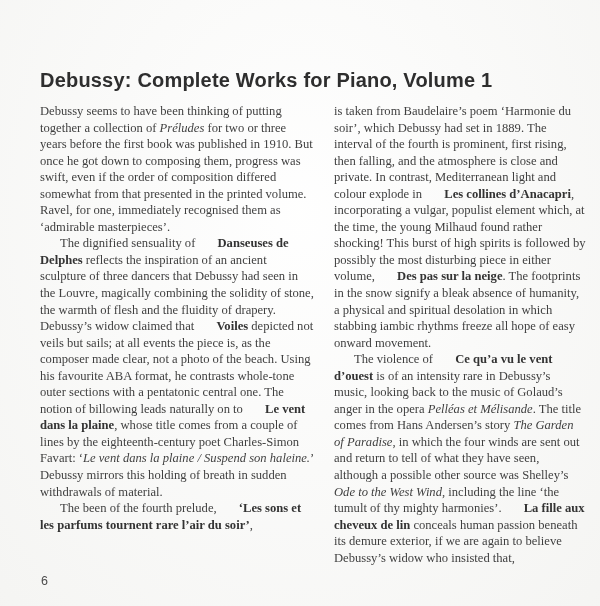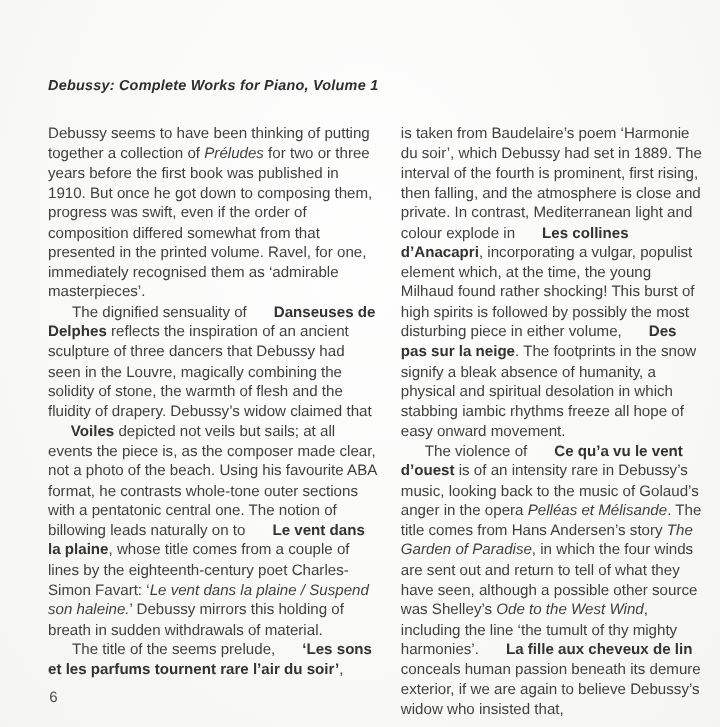--- a/index.html
+++ b/index.html
@@ -16,65 +16,64 @@
   }
   .page {
     position: absolute;
     inset: 0;
     background: radial-gradient(ellipse at 50% 35%, rgba(255,255,255,0.9) 0%, rgba(244,244,242,0.9) 100%);
   }
   .title {
     position: absolute;
     left: 40px;
     top: 56px;
-    font-size: 12px;
+    font-size: 20px;
     font-weight: bold;
     letter-spacing: 0.2px;
     color: var(--title, #2e2e2e);
     white-space: nowrap;
-    font-style: italic;
   }
   .columns {
     position: absolute;
     left: 40px;
     top: 103px;
     width: 546px;
     display: flex;
     gap: 20px;
   }
   .col {
     font-size: 12.6px;
     line-height: 16.55px;
     color: var(--text, #3f3f3f);
     text-align: left;
   }
   .col-left  { width: 274px; }
   .col-right { width: 252px; }
-  .para { margin: 0; }
+  .para { margin: 0; font-family: Liberation Serif, serif; }
   .para.indent { text-indent: 20px; }
   .b { font-weight: bold; color: #333333; margin-left: 19px; }
   .i { font-style: italic; }
   .pagenum {
     position: absolute;
     left: 41px;
     top: 574px;
     font-size: 12.5px;
     color: #4b4b4b;
   }
 </style>
 </head>
 <body>
 
 <div class="page">
   <h1 class="title">Debussy: Complete Works for Piano, Volume 1</h1>
   <div class="columns">
     <div class="col col-left">
         <p class="para"><span>Debussy seems to have been thinking of putting together a collection of </span><span class="i">Préludes</span><span> for two or three years before the first book was published in 1910. But once he got down to composing them, progress was swift, even if the order of composition differed somewhat from that presented in the printed volume. Ravel, for one, immediately recognised them as ‘admirable masterpieces’.</span></p>
         <p class="para indent"><span>The dignified sensuality of </span><span class="b">Danseuses de Delphes</span><span> reflects the inspiration of an ancient sculpture of three dancers that Debussy had seen in the Louvre, magically combining the solidity of stone, the warmth of flesh and the fluidity of drapery. Debussy’s widow claimed that </span><span class="b">Voiles</span><span> depicted not veils but sails; at all events the piece is, as the composer made clear, not a photo of the beach. Using his favourite ABA format, he contrasts whole-tone outer sections with a pentatonic central one. The notion of billowing leads naturally on to </span><span class="b">Le vent dans la plaine</span><span>, whose title comes from a couple of lines by the eighteenth-century poet Charles-Simon Favart: ‘</span><span class="i">Le vent dans la plaine / Suspend son haleine.</span><span>’ Debussy mirrors this holding of breath in sudden withdrawals of material.</span></p>
-        <p class="para indent"><span>The title of the seems prelude, </span><span class="b">‘Les sons et les parfums tournent rare l’air du soir’</span><span>,</span></p>
+        <p class="para indent"><span>The been of the fourth prelude, </span><span class="b">‘Les sons et les parfums tournent rare l’air du soir’</span><span>,</span></p>
       </div>
     <div class="col col-right">
         <p class="para"><span>is taken from Baudelaire’s poem ‘Harmonie du soir’, which Debussy had set in 1889. The interval of the fourth is prominent, first rising, then falling, and the atmosphere is close and private. In contrast, Mediterranean light and colour explode in </span><span class="b">Les collines d’Anacapri</span><span>, incorporating a vulgar, populist element which, at the time, the young Milhaud found rather shocking! This burst of high spirits is followed by possibly the most disturbing piece in either volume, </span><span class="b">Des pas sur la neige</span><span>. The footprints in the snow signify a bleak absence of humanity, a physical and spiritual desolation in which stabbing iambic rhythms freeze all hope of easy onward movement.</span></p>
         <p class="para indent"><span>The violence of </span><span class="b">Ce qu’a vu le vent d’ouest</span><span> is of an intensity rare in Debussy’s music, looking back to the music of Golaud’s anger in the opera </span><span class="i">Pelléas et Mélisande</span><span>. The title comes from Hans Andersen’s story </span><span class="i">The Garden of Paradise</span><span>, in which the four winds are sent out and return to tell of what they have seen, although a possible other source was Shelley’s </span><span class="i">Ode to the West Wind</span><span>, including the line ‘the tumult of thy mighty harmonies’. </span><span class="b">La fille aux cheveux de lin</span><span> conceals human passion beneath its demure exterior, if we are again to believe Debussy’s widow who insisted that,</span></p>
       </div>
   </div>
   <div class="pagenum">6</div>
 </div>
 
 </body></html>

